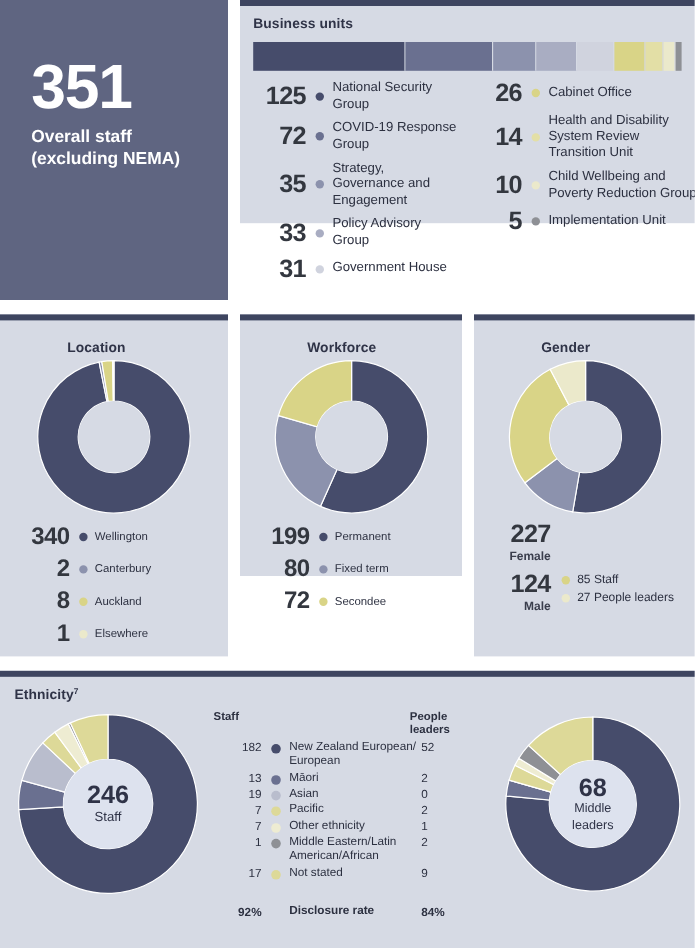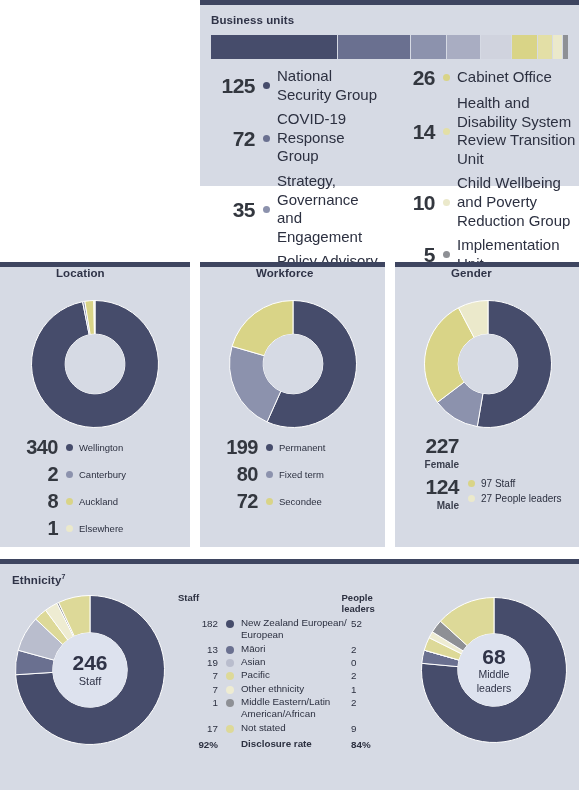--- a/index.html
+++ b/index.html
@@ -57,27 +57,27 @@
   .bu-row { display:flex; align-items:center; margin-bottom: 6px; }
   .bu-num {
     width: 44px; text-align: right; flex: none;
     font-size: 21px; font-weight: bold; color: #33373f; line-height: 1;
     letter-spacing: -.5px;
   }
   .bu-dot {
     width: 7px; height: 7px; border-radius: 50%;
     margin: 0 7px 0 8px; flex: none;
   }
-  .bu-lab { font-size: 15px; color: #2c3040; line-height: 1.24; }
+  .bu-lab { font-size: 11px; color: #2c3040; line-height: 1.24; }
 
   
   #loc-panel { left: 0;   top: 262px; width: 190px; height: 285px; }
-  #wf-panel  { left: 200px; top: 262px; width: 185px; height: 285px; }
+  #wf-panel  { left: 200px; top: 262px; width: 185px; height: 218px; }
   #gen-panel { left: 395px; top: 262px; width: 184px; height: 285px; }
-  .mid-title { position:absolute; left: 12px; top: 0; padding-left: 44px; }
+  .mid-title { position:absolute; left: 12px; top: 17px; padding-left: 44px; }
 
   .donut-wrap { position: absolute; }
   .legend { position: absolute; }
   .lg-row { display: flex; align-items: center; margin-bottom: 7px; }
   .lg-num {
     flex: none; text-align: right;
     font-size: 20px; font-weight: bold; color: #33373f; line-height: 1;
     letter-spacing: -.5px;
   }
   .lg-dot { width: 7px; height: 7px; border-radius: 50%; margin: 0 6px 0 8px; flex:none; }
@@ -100,39 +100,44 @@
 
   .eth-table { position: absolute; left: 178px; top: 28px; width: 230px; }
   .eth-head { display:flex; font-size: 9.5px; font-weight: bold; color:#2c3040; margin-bottom: 3px;}
   .eth-h-staff { width: 52px; }
   .eth-h-pl { margin-left: 112px; }
   .eth-row { display:flex; align-items:flex-start; margin-bottom: 1px; }
   .eth-staff { width: 40px; text-align: right; font-size: 9.8px; color:#2c3040; padding-top:1px;}
   .eth-dot { width: 8px; height: 8px; border-radius: 50%; margin: 3px 7px 0 8px; flex:none;}
   .eth-lab { width: 110px; font-size: 9.8px; color:#2c3040; line-height: 1.26; }
   .eth-pl { font-size: 9.8px; color:#2c3040; padding-top:1px;}
-  .eth-foot { display:flex; align-items:flex-start; margin-top: 4px; font-weight:bold;}
+  .eth-foot { display:flex; align-items:flex-start; margin-top: 20px; font-weight:bold;}
   .eth-foot .eth-staff, .eth-foot .eth-lab, .eth-foot .eth-pl { font-weight:bold; }
 
   .eth-donut-l { position:absolute; left: 14px; top: 30px; }
   .eth-donut-r { position:absolute; left: 420px; top: 32px; }
   .donut-center-txt {
     position:absolute; left:0; top:0; width:100%; height:100%;
     display:flex; flex-direction:column; align-items:center; justify-content:center;
     pointer-events:none;
   }
   .dc-num { font-size: 21px; font-weight: bold; color:#2f3347; line-height:1; }
   .dc-lab { font-size: 11px; color:#2f3347; line-height:1.1; text-align:center; margin-top:2px;}
   .dc-lab.small { font-size: 10.5px; }
 </style>
 </head>
 <body>
 
 <div class="page">
 
+  <div class="hero">
+    <div class="hero-num">351</div>
+    <div class="hero-l1">Overall staff</div>
+    <div class="hero-l2">(excluding NEMA)</div>
+  </div>
 
   <div class="panel" id="bu-panel">
     <div class="panel-title">Business units</div>
     <div class="bu-bar" id="bu-bar">
         <div class="bu-seg" style="background: rgb(70, 76, 107); width: 35.6125%;"></div>
         <div class="bu-seg" style="background: rgb(106, 112, 144); width: 20.5128%;"></div>
         <div class="bu-seg" style="background: rgb(140, 146, 173); width: 9.97151%;"></div>
         <div class="bu-seg" style="background: rgb(169, 173, 194); width: 9.40171%;"></div>
         <div class="bu-seg" style="background: rgb(208, 211, 222); width: 8.83191%;"></div>
         <div class="bu-seg" style="background: rgb(217, 212, 135); width: 7.40741%;"></div>
@@ -270,21 +275,21 @@
           </div>
         </div>
         <div class="gen-block">
           <div class="gen-big">
             <div class="gen-bignum">124</div>
             <div class="gen-bigsub">Male</div>
           </div>
           <div class="gen-lines">
             <div class="gen-line">
               <div class="lg-dot" style="background: rgb(217, 212, 135);"></div>
-              <div class="gen-txt">97 Staff</div>
+              <div class="gen-txt">85 Staff</div>
             </div>
             <div class="gen-line">
               <div class="lg-dot" style="background: rgb(235, 233, 203);"></div>
               <div class="gen-txt">27 People leaders</div>
             </div>
           </div>
         </div>
       </div>
   </div>
 

